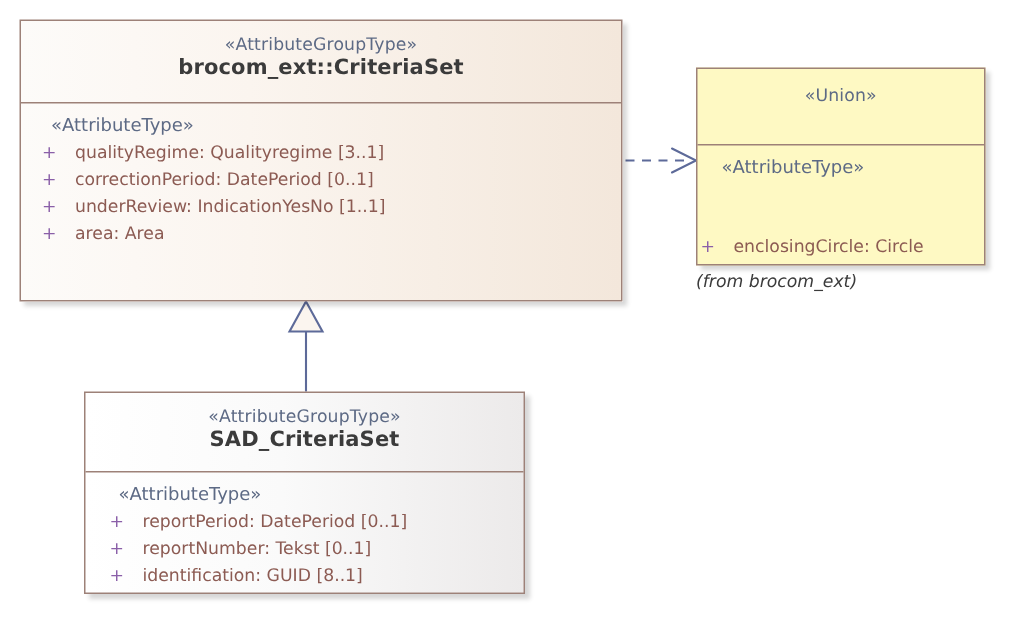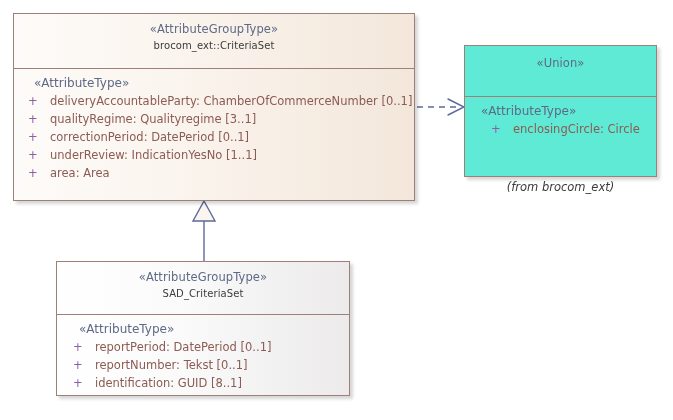--- a/index.html
+++ b/index.html
@@ -37,22 +37,22 @@
   }
   .stereo {
     display: block;
     font-size: 11.5px;
     color: #5d6a85;
     line-height: 16px;
     letter-spacing: 0.1px;
   }
   .cls-name {
     display: block;
-    font-size: 10px;
-    font-weight: normal;
+    font-size: 14px;
+    font-weight: bold;
     color: #3b3b3b;
     line-height: 17px;
     letter-spacing: 0.1px;
   }
   .uml-body {
     box-sizing: border-box;
     padding: 5px 0 6px 0;
   }
   .attr-stereo {
     font-size: 12px;
@@ -80,45 +80,45 @@
     left: 13px; top: 13px;
     width: 402px; height: 188px;
     background: linear-gradient(to right, #fdfbf9 0%, #fbf5ef 38%, #f3e7db 100%);
   }
   #class-criteriaset .uml-header { height: 55px; }
   #class-criteriaset .uml-body { height: 131px; }
 
   #class-area {
     left: 464px; top: 45px;
     width: 193px; height: 132px;
-    background: #5eead4;
+    background: #fef9c3;
     border-color: #9d8178;
   }
   #class-area .uml-header { height: 51px; padding-top: 9px; }
   #class-area .uml-body { height: 79px; }
   #class-area .attr-stereo { padding-left: 16px; }
-  #class-area .attr-row { padding-left: 26px; }
+  #class-area .attr-row { padding-left: 2px; margin-top: 35px; }
 
   #class-sad {
     left: 56px; top: 261px;
     width: 294px; height: 135px;
     background: linear-gradient(to right, #ffffff 0%, #fafafa 45%, #eceaea 100%);
   }
   #class-sad .uml-header { height: 53px; }
   #class-sad .uml-body { height: 81px; }
   #class-sad .attr-stereo { padding-left: 22px; }
   #class-sad .attr-row { padding-left: 16px; }
 
   
   #area-package-note {
     position: absolute;
     left: 464px;
     top: 180px;
     width: 193px;
-    text-align: center;
+    text-align: left;
     font-size: 11.5px;
     font-style: italic;
     color: #3b3b3b;
     line-height: 15px;
   }
 
   
   #connectors {
     position: absolute;
     left: 0; top: 0;
@@ -145,23 +145,20 @@
   </svg>
 
   <div class="uml-class" id="class-criteriaset">
     <div class="uml-header">
       <span class="stereo">«AttributeGroupType»</span>
       <span class="cls-name">brocom_ext::CriteriaSet</span>
     </div>
     <div class="uml-body">
       <div class="attr-stereo">«AttributeType»</div>
       <div class="attr-row">
-        <span class="attr-vis">+</span><span class="attr-text">deliveryAccountableParty: ChamberOfCommerceNumber [0..1]</span>
-      </div>
-      <div class="attr-row">
         <span class="attr-vis">+</span><span class="attr-text">qualityRegime: Qualityregime [3..1]</span>
       </div>
       <div class="attr-row">
         <span class="attr-vis">+</span><span class="attr-text">correctionPeriod: DatePeriod [0..1]</span>
       </div>
       <div class="attr-row">
         <span class="attr-vis">+</span><span class="attr-text">underReview: IndicationYesNo [1..1]</span>
       </div>
       <div class="attr-row">
         <span class="attr-vis">+</span><span class="attr-text">area: Area</span>

